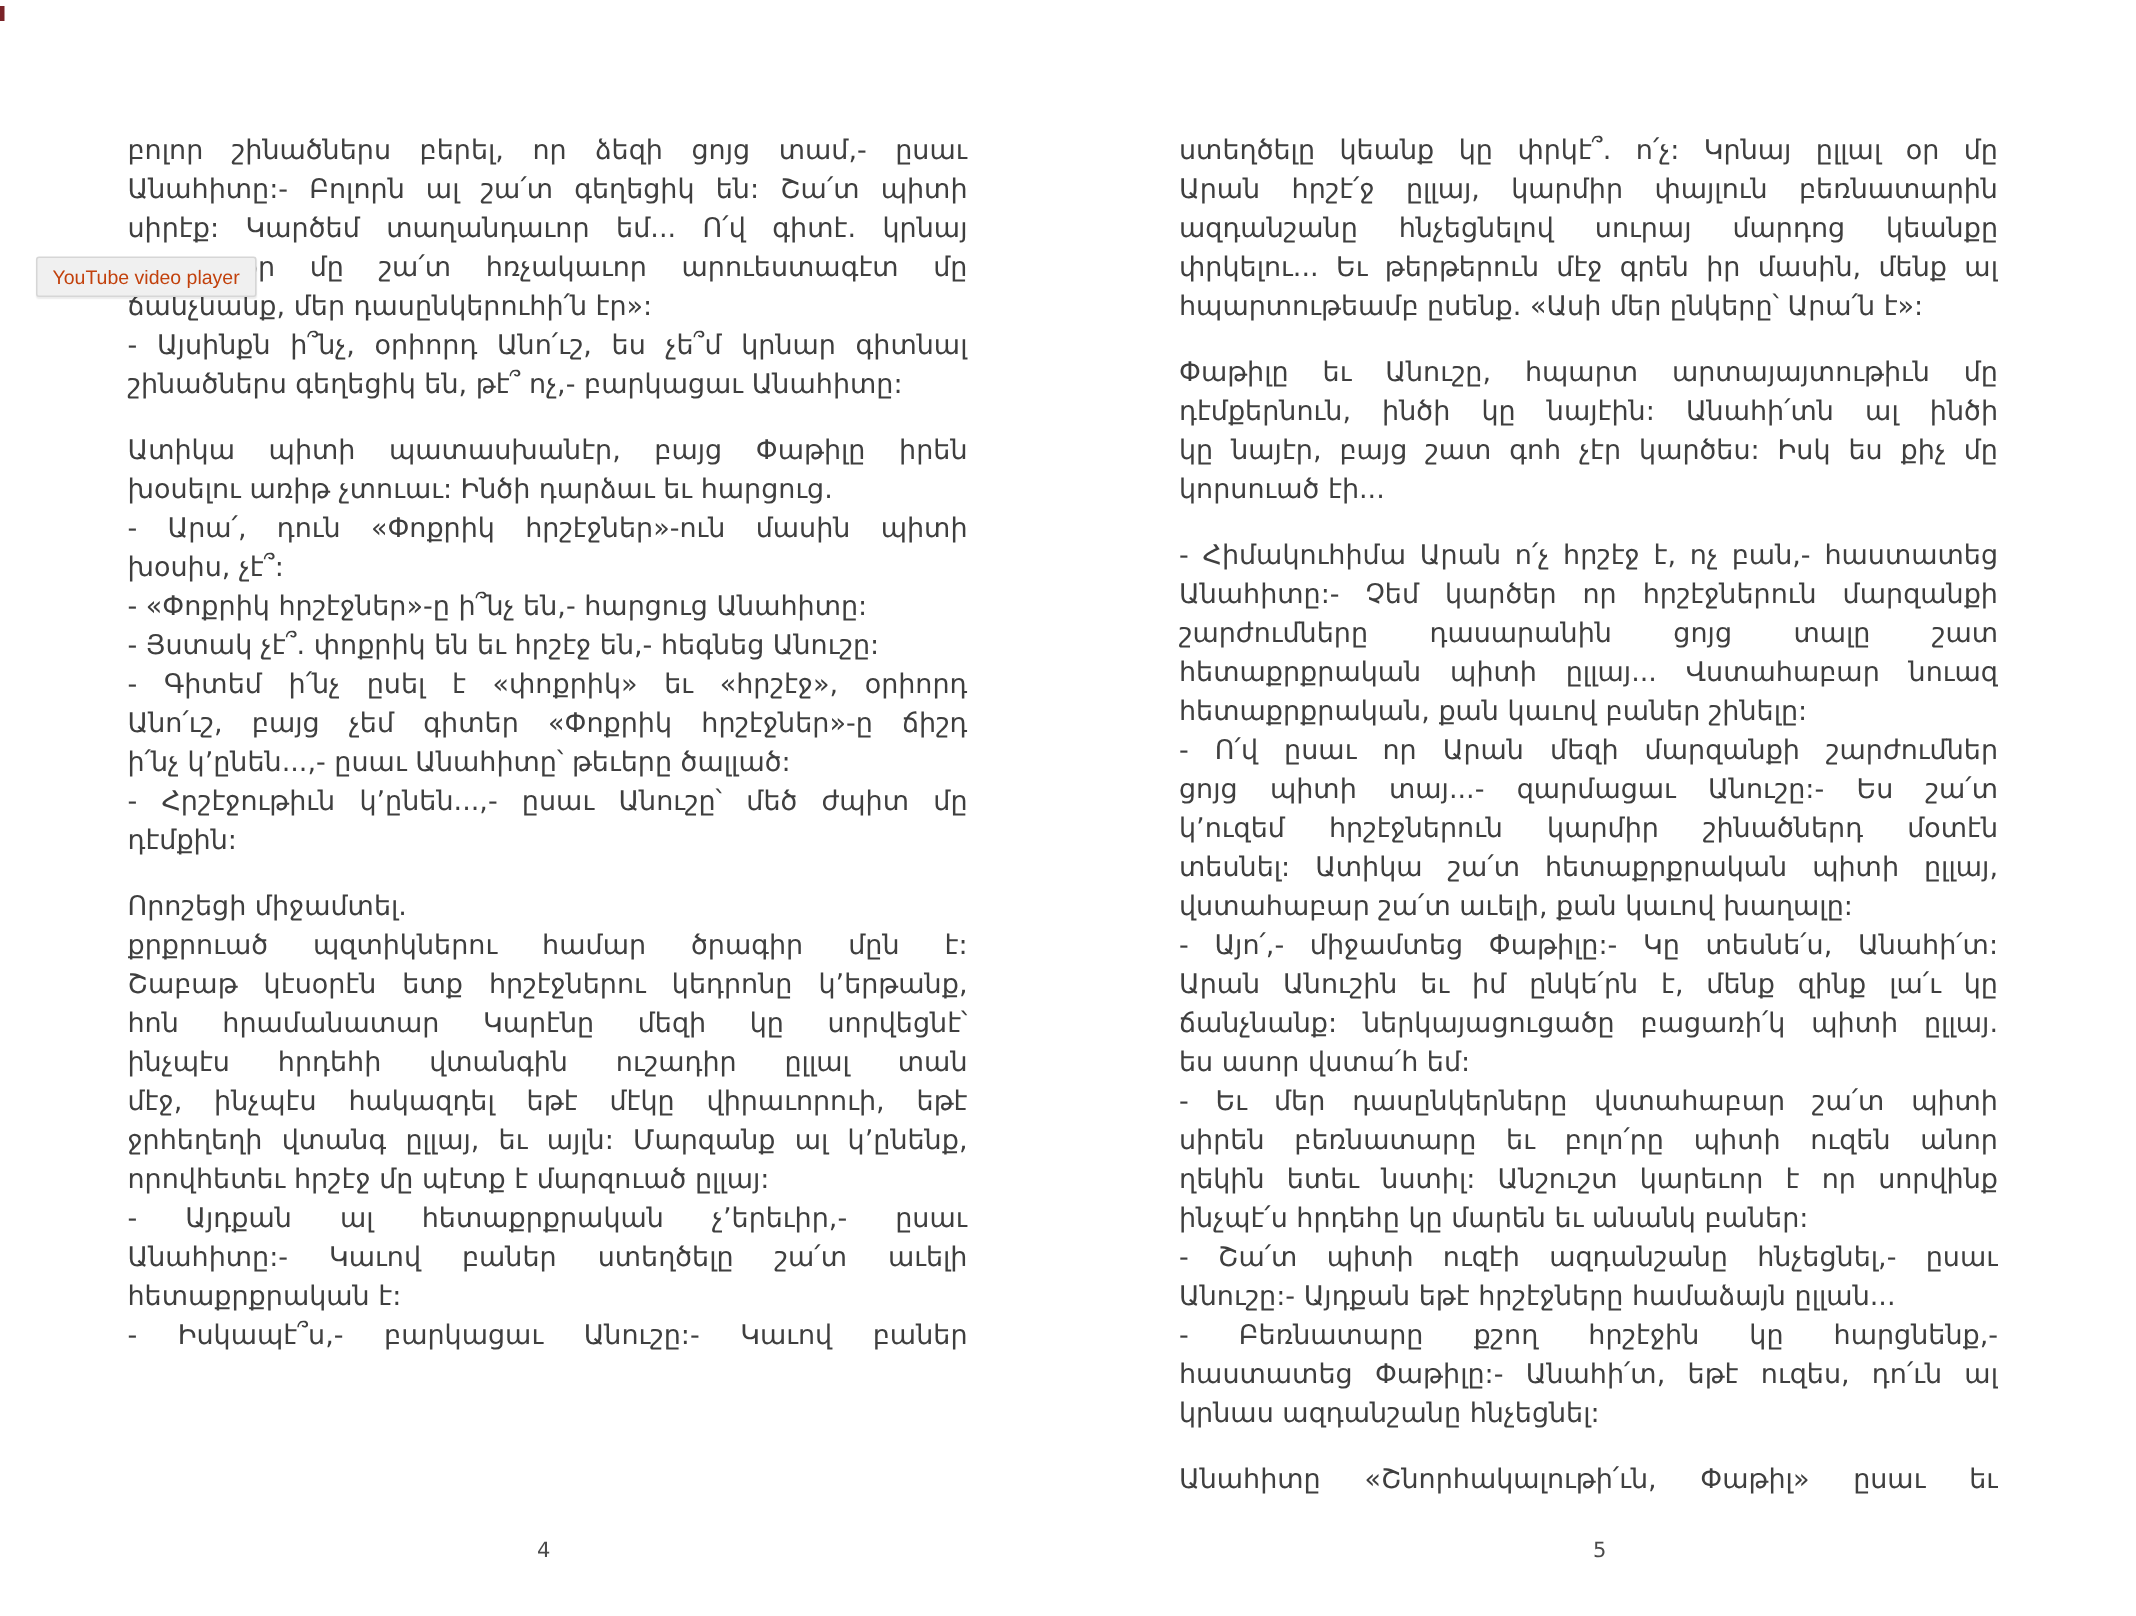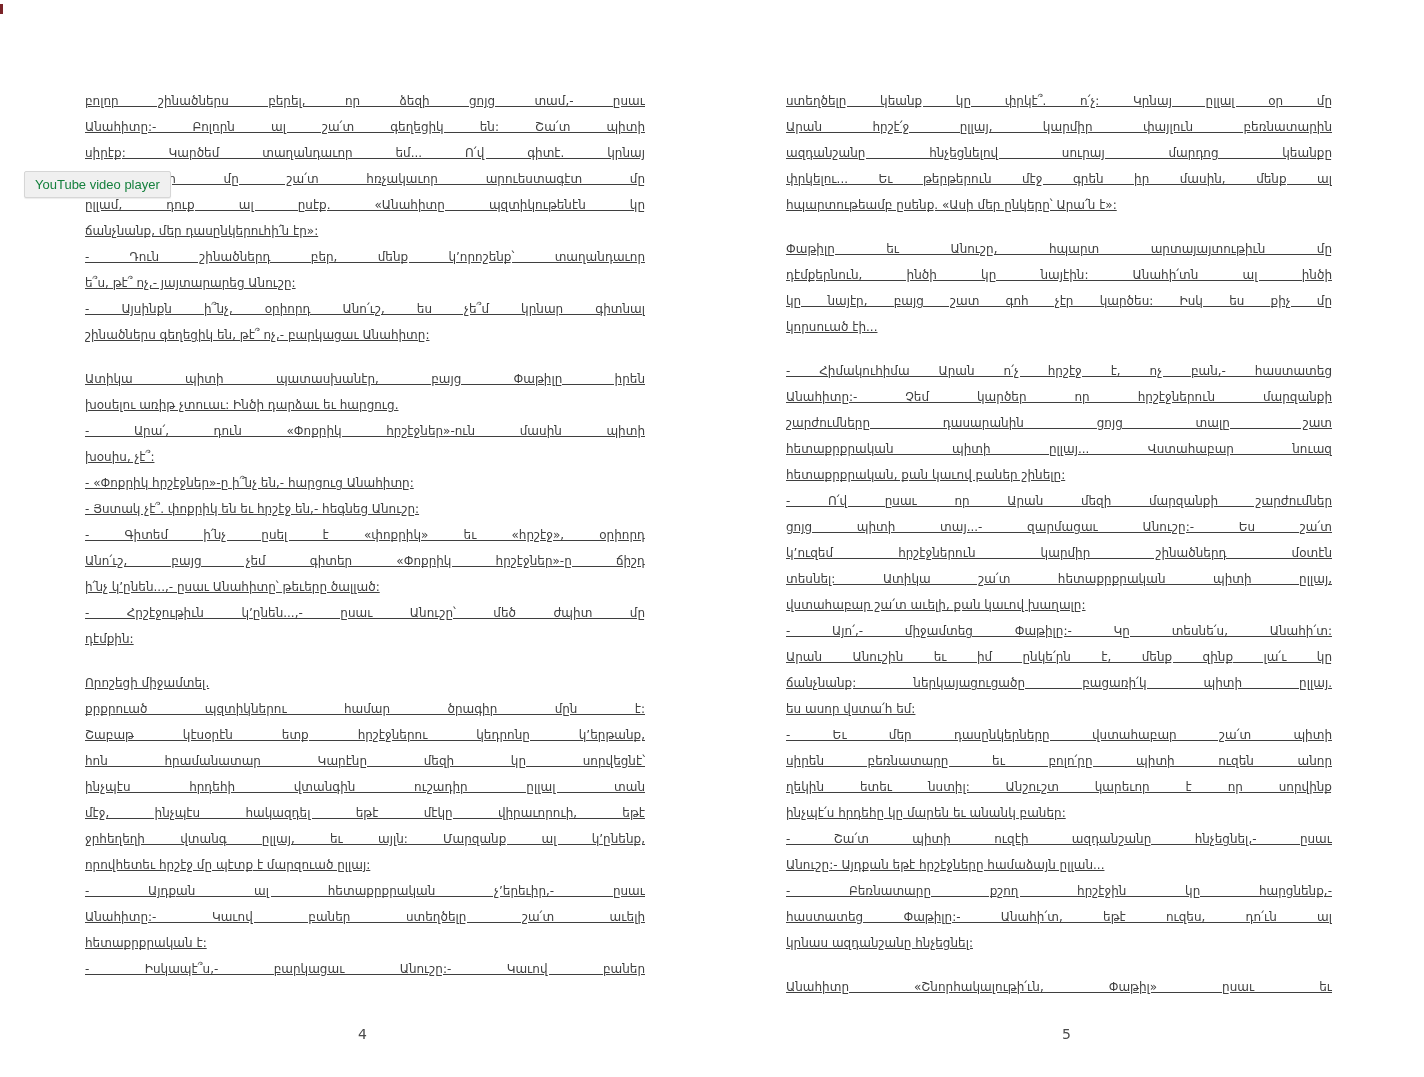--- a/index.html
+++ b/index.html
@@ -7,23 +7,22 @@
     width: 1424px; height: 1077px;
     background: #ffffff;
     position: relative;
     overflow: hidden;
     font-family: "DejaVu Sans", sans-serif;
     color: #3f3f3f;
   }
   .column {
     position: absolute;
     top: 88px;
-    font-size: 12px;
+    font-size: 18px;
     line-height: 26px;
-    text-decoration: underline;
   }
   #col-left  { left: 85px;  width: 560px; }
   #col-right { left: 786px; width: 546px; }
   .para { margin: 0; }
   .para.gap { margin-top: 18px; }
   .line {
     text-align: justify;
     text-align-last: justify;
     text-justify: inter-word;
     white-space: normal;
@@ -41,21 +40,21 @@
   .tooltip {
     position: absolute;
     left: 24px; top: 171px;
     background: #f0f0f0;
     border: 1px solid #d6d6d6;
     border-radius: 2px;
     padding: 4px 10px;
     font-family: "Liberation Sans", sans-serif;
     font-size: 13px;
     line-height: 17px;
-    color: #15803d;
+    color: #c2410c;
     box-shadow: 0 1px 1px rgba(0,0,0,0.08);
     white-space: nowrap;
     z-index: 5;
   }
   .edge-sliver {
     position: absolute;
     left: 0; top: 4px;
     width: 3px; height: 10px;
     background: #7a2328;
   }
@@ -65,26 +64,21 @@
 
 <div class="spread">
   <div class="edge-sliver"></div>
 
   <div class="column" id="col-left">
       <div class="para">
         <div class="line">բոլոր շինածներս բերել, որ ձեզի ցոյց տամ,- ըսաւ</div>
         <div class="line">Անահիտը:- Բոլորն ալ շա՛տ գեղեցիկ են: Շա՛տ պիտի</div>
         <div class="line">սիրէք: Կարծեմ տաղանդաւոր եմ... Ո՛վ գիտէ. կրնայ</div>
         <div class="line" style="text-indent: 76px;">օր մը շա՛տ հռչակաւոր արուեստագէտ մը</div>
-        <div class="line">ըլլամ, դուք ալ ըսէք. «Անահիտը պզտիկութենէն կը</div>
         <div class="line flush">ճանչնանք, մեր դասընկերուհի՛ն էր»:</div>
-      </div>
-      <div class="para">
-        <div class="line">- Դուն շինածներդ բեր, մենք կ’որոշենք՝ տաղանդաւոր</div>
-        <div class="line flush">ե՞ս, թէ՞ ոչ,- յայտարարեց Անուշը:</div>
       </div>
       <div class="para">
         <div class="line">- Այսինքն ի՞նչ, օրիորդ Անո՛ւշ, ես չե՞մ կրնար գիտնալ</div>
         <div class="line flush">շինածներս գեղեցիկ են, թէ՞ ոչ,- բարկացաւ Անահիտը:</div>
       </div>
       <div class="para gap">
         <div class="line">Ատիկա պիտի պատասխանէր, բայց Փաթիլը իրեն</div>
         <div class="line flush">խօսելու առիթ չտուաւ: Ինծի դարձաւ եւ հարցուց.</div>
       </div>
       <div class="para">

